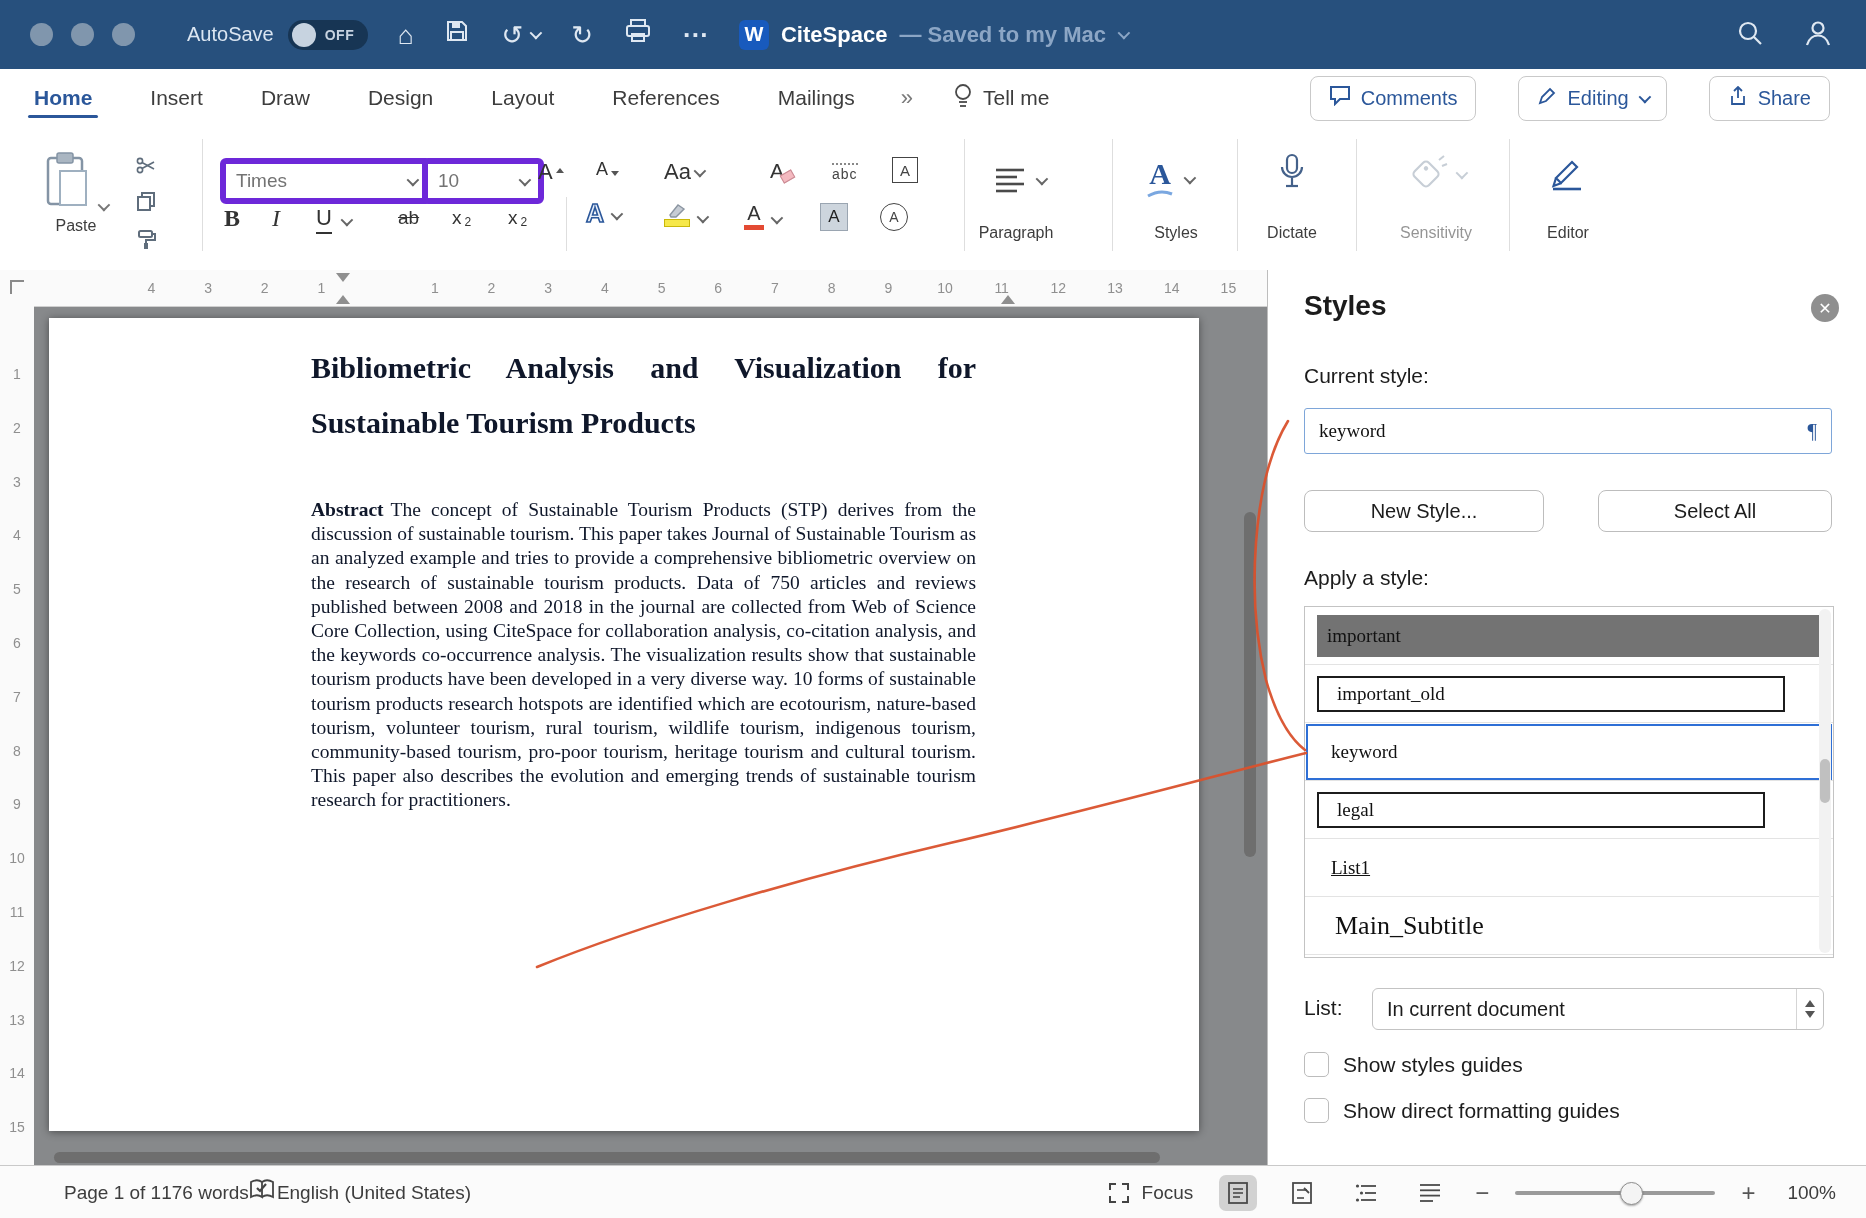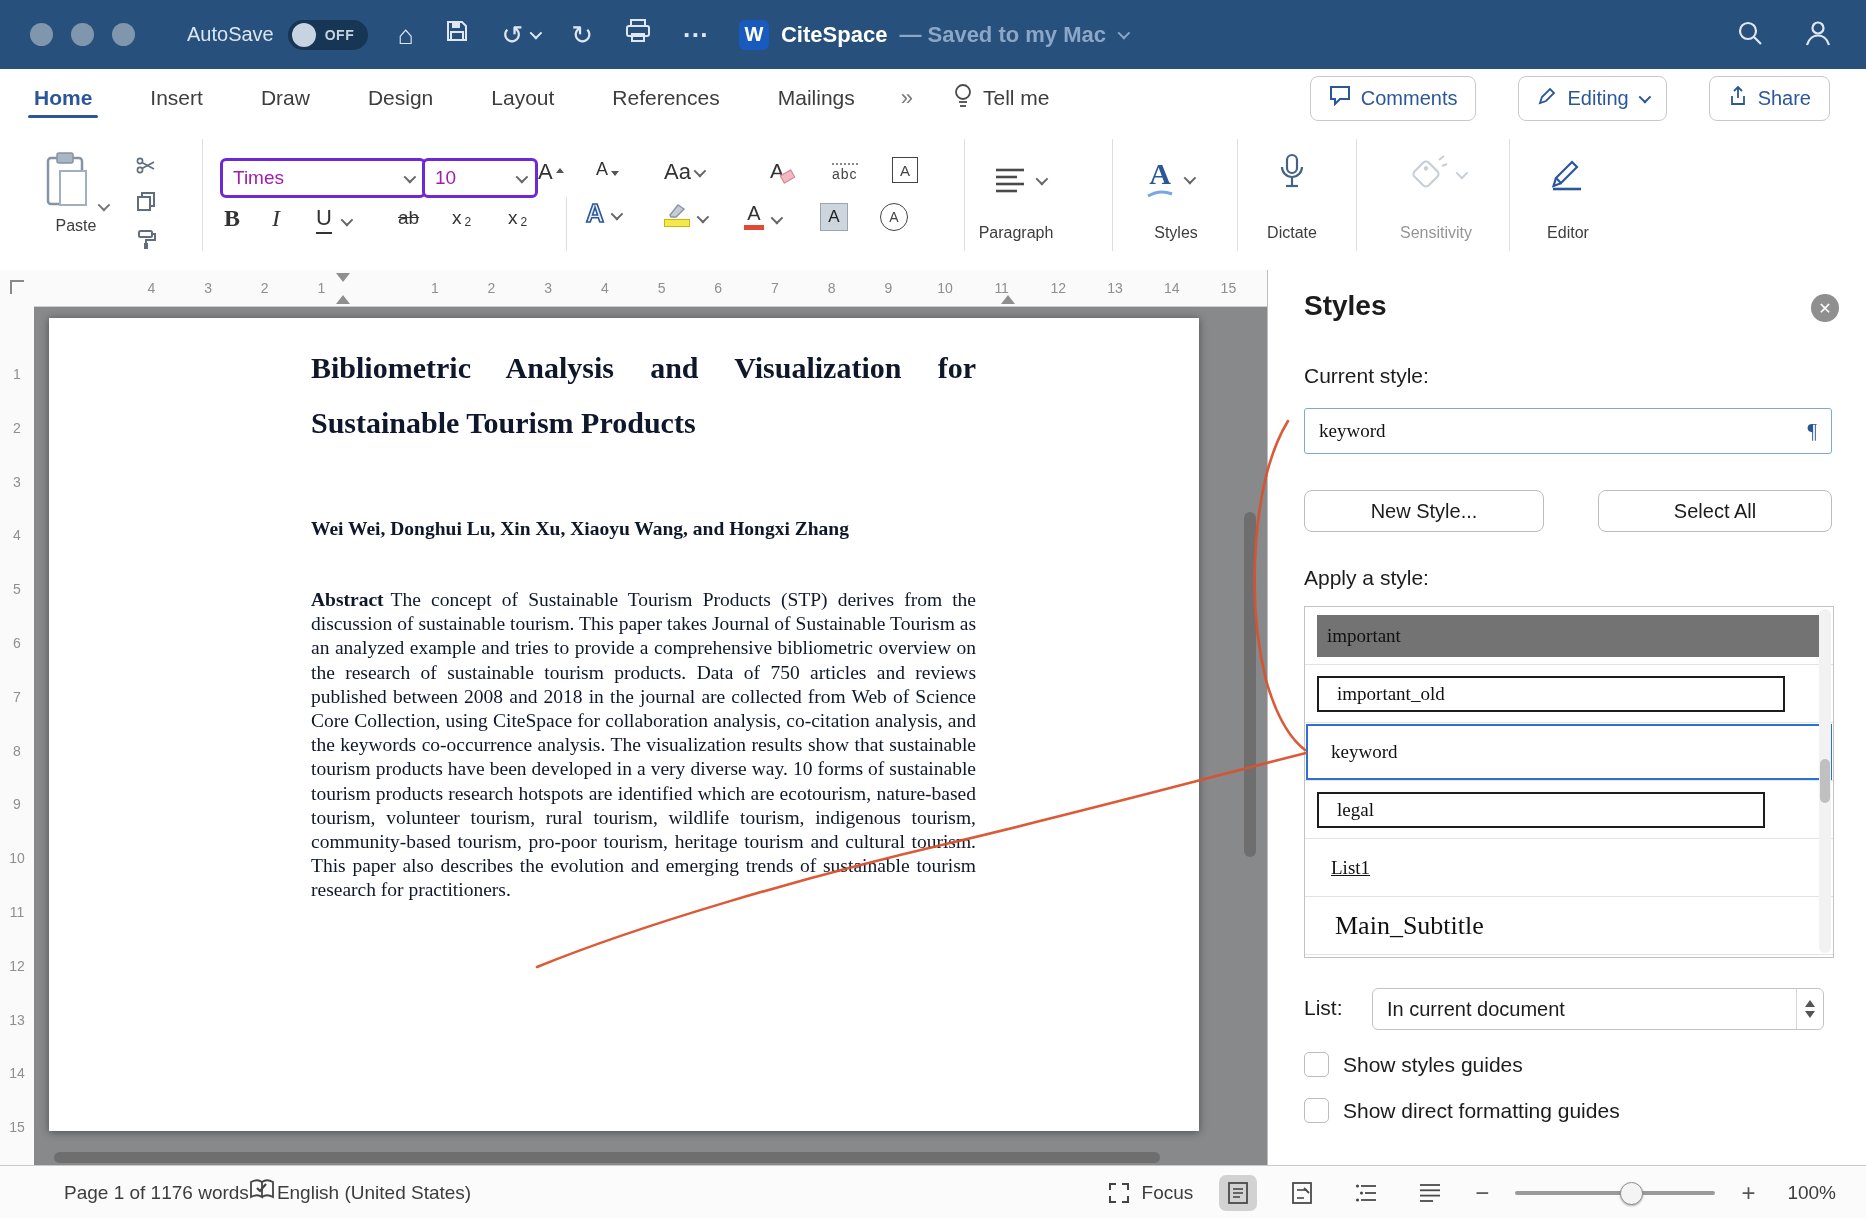--- a/index.html
+++ b/index.html
@@ -33,21 +33,21 @@
   .tellme{display:flex;align-items:center;gap:10px;margin-left:40px;font-size:21px;color:#3d3d3d;}
   .ribbon-btns{margin-left:auto;display:flex;gap:42px;margin-right:36px;}
   .rbtn{display:flex;align-items:center;gap:10px;border:1px solid #c9c9c9;border-radius:8px;height:45px;padding:0 18px;font-size:20px;color:#2b579a;background:#fff;}
 
   
   .toolbar{position:absolute;left:0;top:127px;width:1866px;height:143px;background:#fff;border-bottom:1px solid #d6d6d6;}
   .toolbar .vdiv{position:absolute;top:12px;height:112px;width:1px;background:#dedede;}
   .grp-label{position:absolute;font-size:16px;color:#3d3d3d;text-align:center;top:97px;}
   .paste{position:absolute;left:36px;top:24px;width:80px;text-align:center;}
   .smallcol{position:absolute;left:136px;top:30px;display:flex;flex-direction:column;gap:14px;align-items:center;}
-  .combo{position:absolute;height:34px;border:3px solid #6d28d9;border-radius:6px;background:#fff;display:flex;align-items:center;font-size:19px;color:#a21caf;padding:0 10px;justify-content:space-between;}
+  .combo{position:absolute;height:34px;border:6px solid #6d28d9;border-radius:6px;background:#fff;display:flex;align-items:center;font-size:19px;color:#737373;padding:0 10px;justify-content:space-between;}
   .fmt{position:absolute;display:flex;align-items:flex-end;gap:3px;font-size:22px;color:#333;}
   .fmt .caret-up{width:0;height:0;border-left:4px solid transparent;border-right:4px solid transparent;border-bottom:5px solid #555;margin-bottom:12px;}
   .fmt .caret-dn{width:0;height:0;border-left:4px solid transparent;border-right:4px solid transparent;border-top:5px solid #555;margin-bottom:4px;}
   .serifB{font-family:"Liberation Serif",serif;font-weight:bold;}
   .u-line{border-bottom:2.5px solid #333;padding-bottom:1px;}
   .strike{text-decoration:line-through;}
   .fx-a{font-size:25px;font-weight:bold;color:#eaf1fb;-webkit-text-stroke:1.6px #2b579a;}
   .hl-bar{display:inline-block;width:24px;height:6px;background:#f6e84a;border:1px solid #c9b80a;margin-bottom:2px;}
   .fc-a{display:inline-flex;flex-direction:column;align-items:center;font-size:20px;line-height:1;}
   .fc-a .bar{width:20px;height:5px;background:#e34a33;margin-top:2px;}
@@ -465,21 +465,20 @@
           <span class="v-num">11</span>
           <span class="v-num">12</span>
           <span class="v-num">13</span>
           <span class="v-num">14</span>
           <span class="v-num">15</span>
         </div>
 
       <div class="page">
         <div class="page-content">
           <div class="d-title">Bibliometric Analysis and Visualization for Sustainable Tourism Products</div>
-          <div class="d-authors">Wei Wei, Donghui Lu, Xin Xu, Xiaoyu Wang, and Hongxi Zhang</div>
           <p class="d-abstract">
             <b class="lbl">Abstract</b><span>The concept of Sustainable Tourism Products (STP) derives from the discussion of sustainable tourism. This paper takes Journal of Sustainable Tourism as an analyzed example and tries to provide a comprehensive bibliometric overview on the research of sustainable tourism products. Data of 750 articles and reviews published between 2008 and 2018 in the journal are collected from Web of Science Core Collection, using CiteSpace for collaboration analysis, co-citation analysis, and the keywords co-occurrence analysis. The visualization results show that sustainable tourism products have been developed in a very diverse way. 10 forms of sustainable tourism products research hotspots are identified which are ecotourism, nature-based tourism, volunteer tourism, rural tourism, wildlife tourism, indigenous tourism, community-based tourism, pro-poor tourism, heritage tourism and cultural tourism. This paper also describes the evolution and emerging trends of sustainable tourism research for practitioners.</span>
           </p>
         </div>
       </div>
 
       <div class="v-scroll"></div>
       <div class="h-scroll"></div>
     </div>
 

